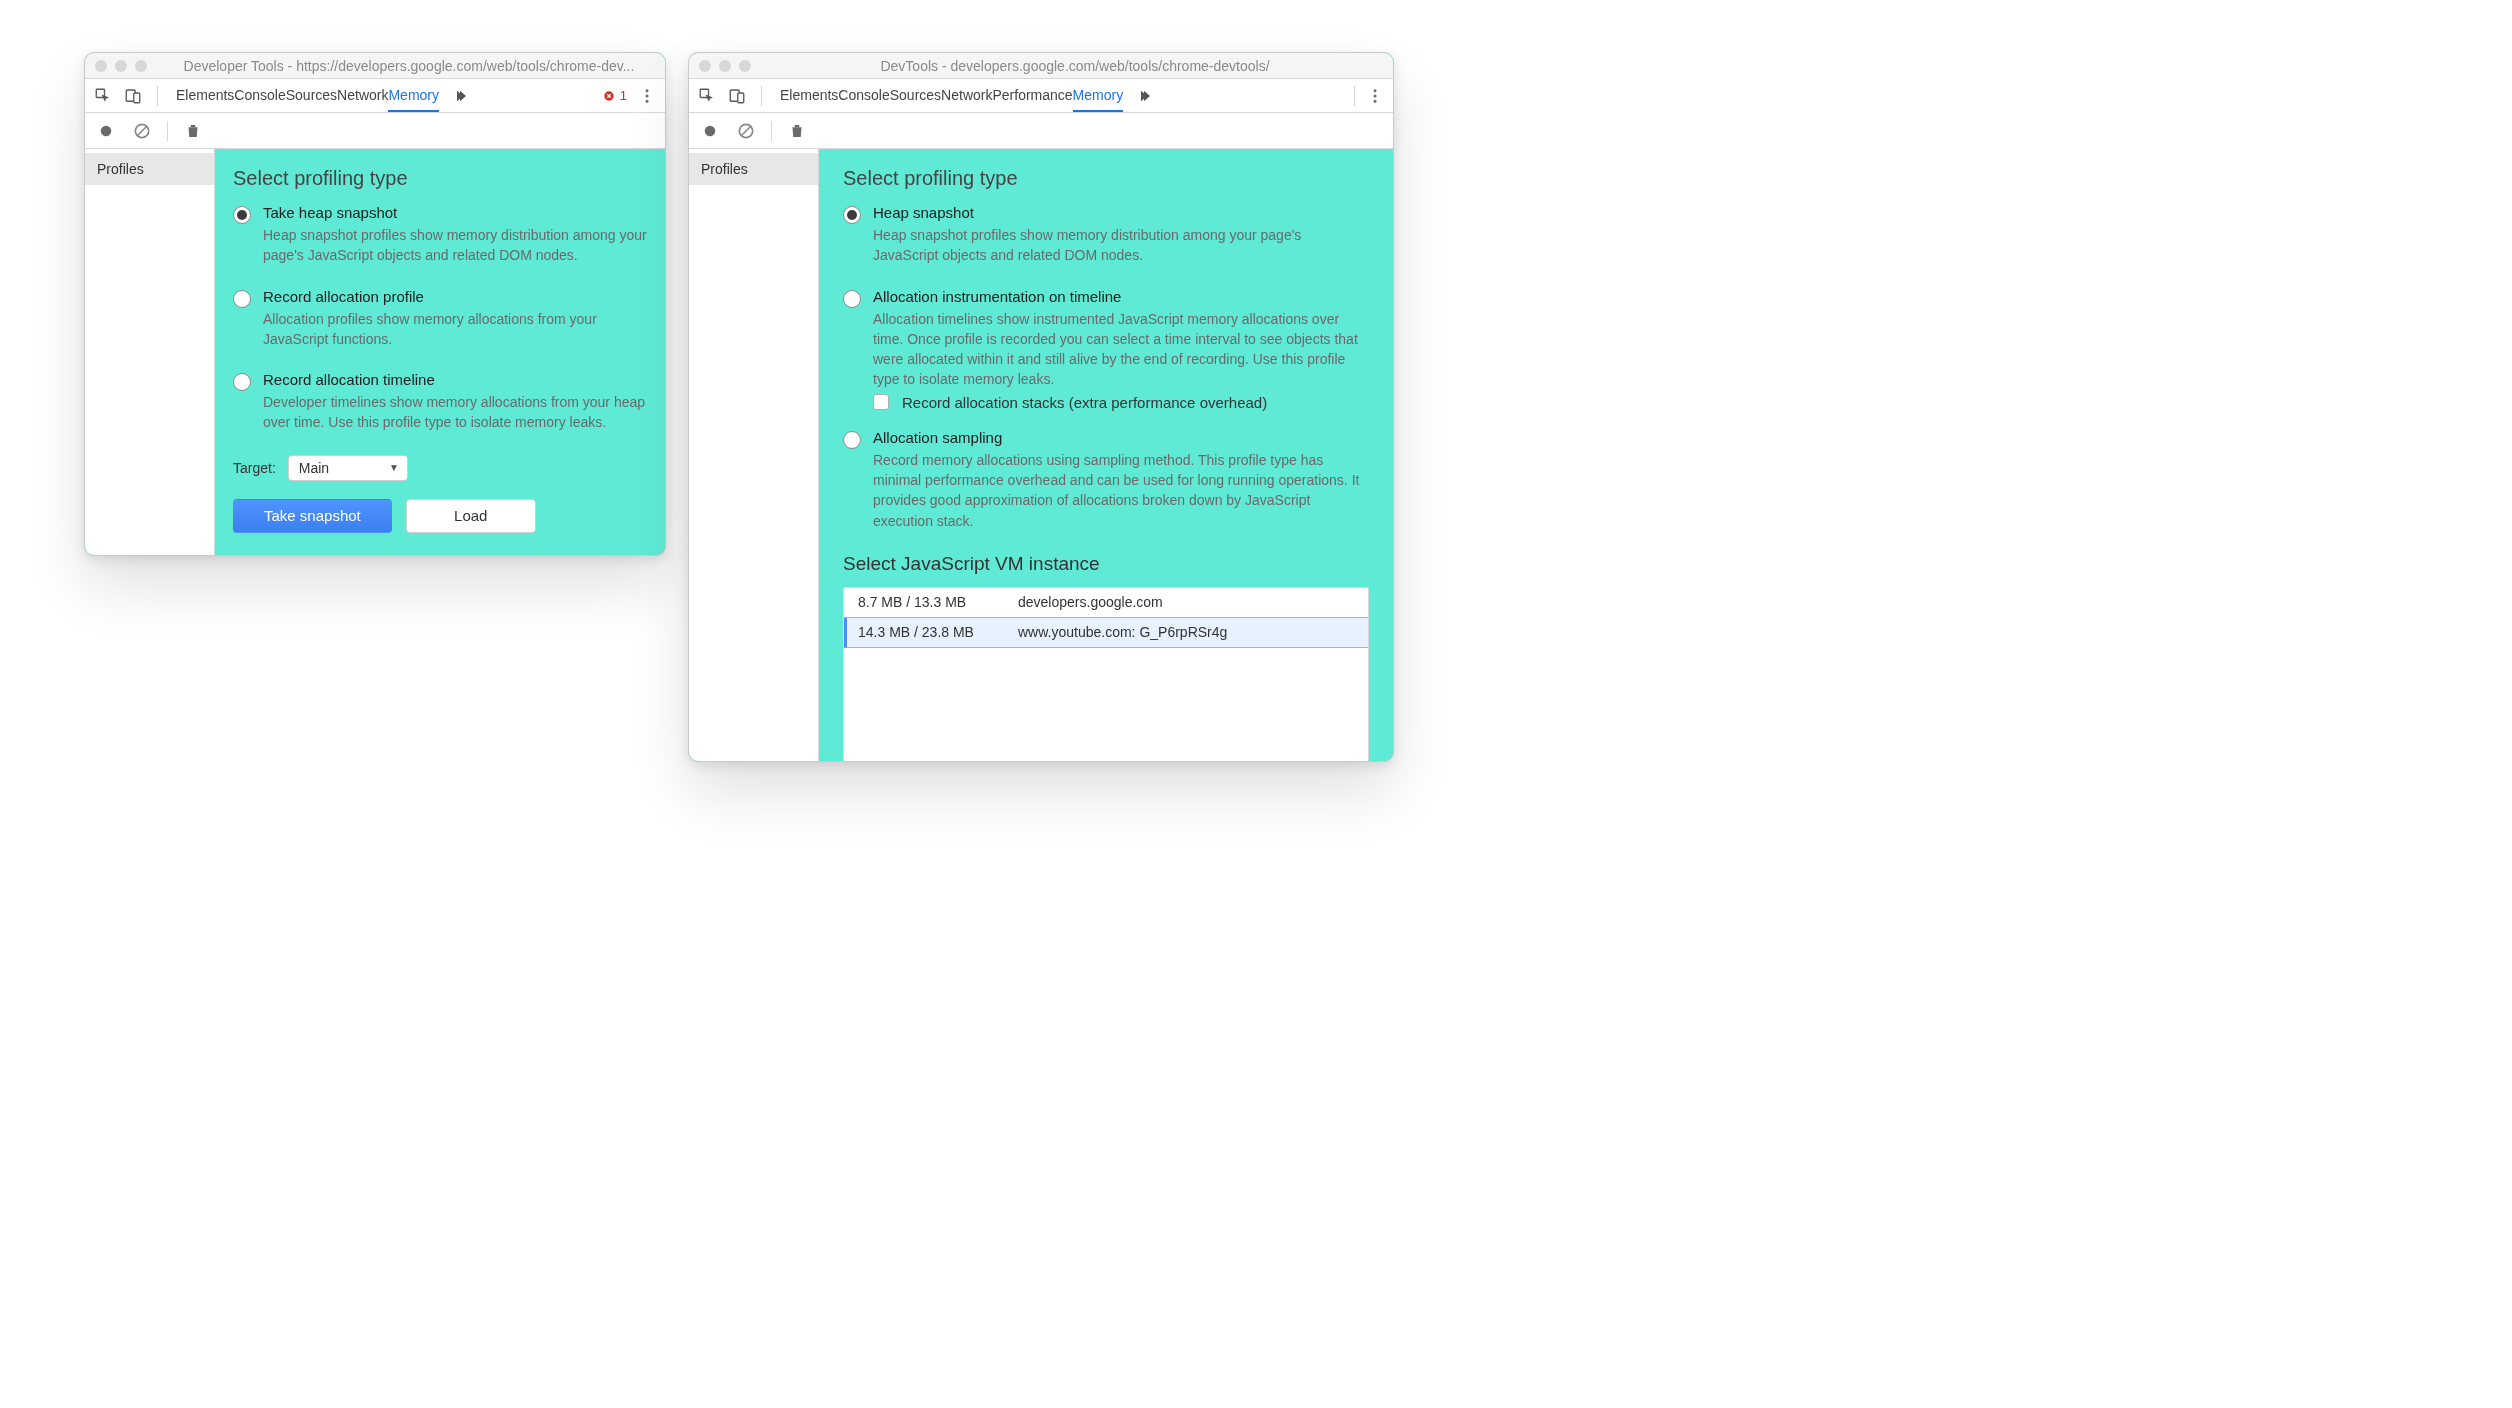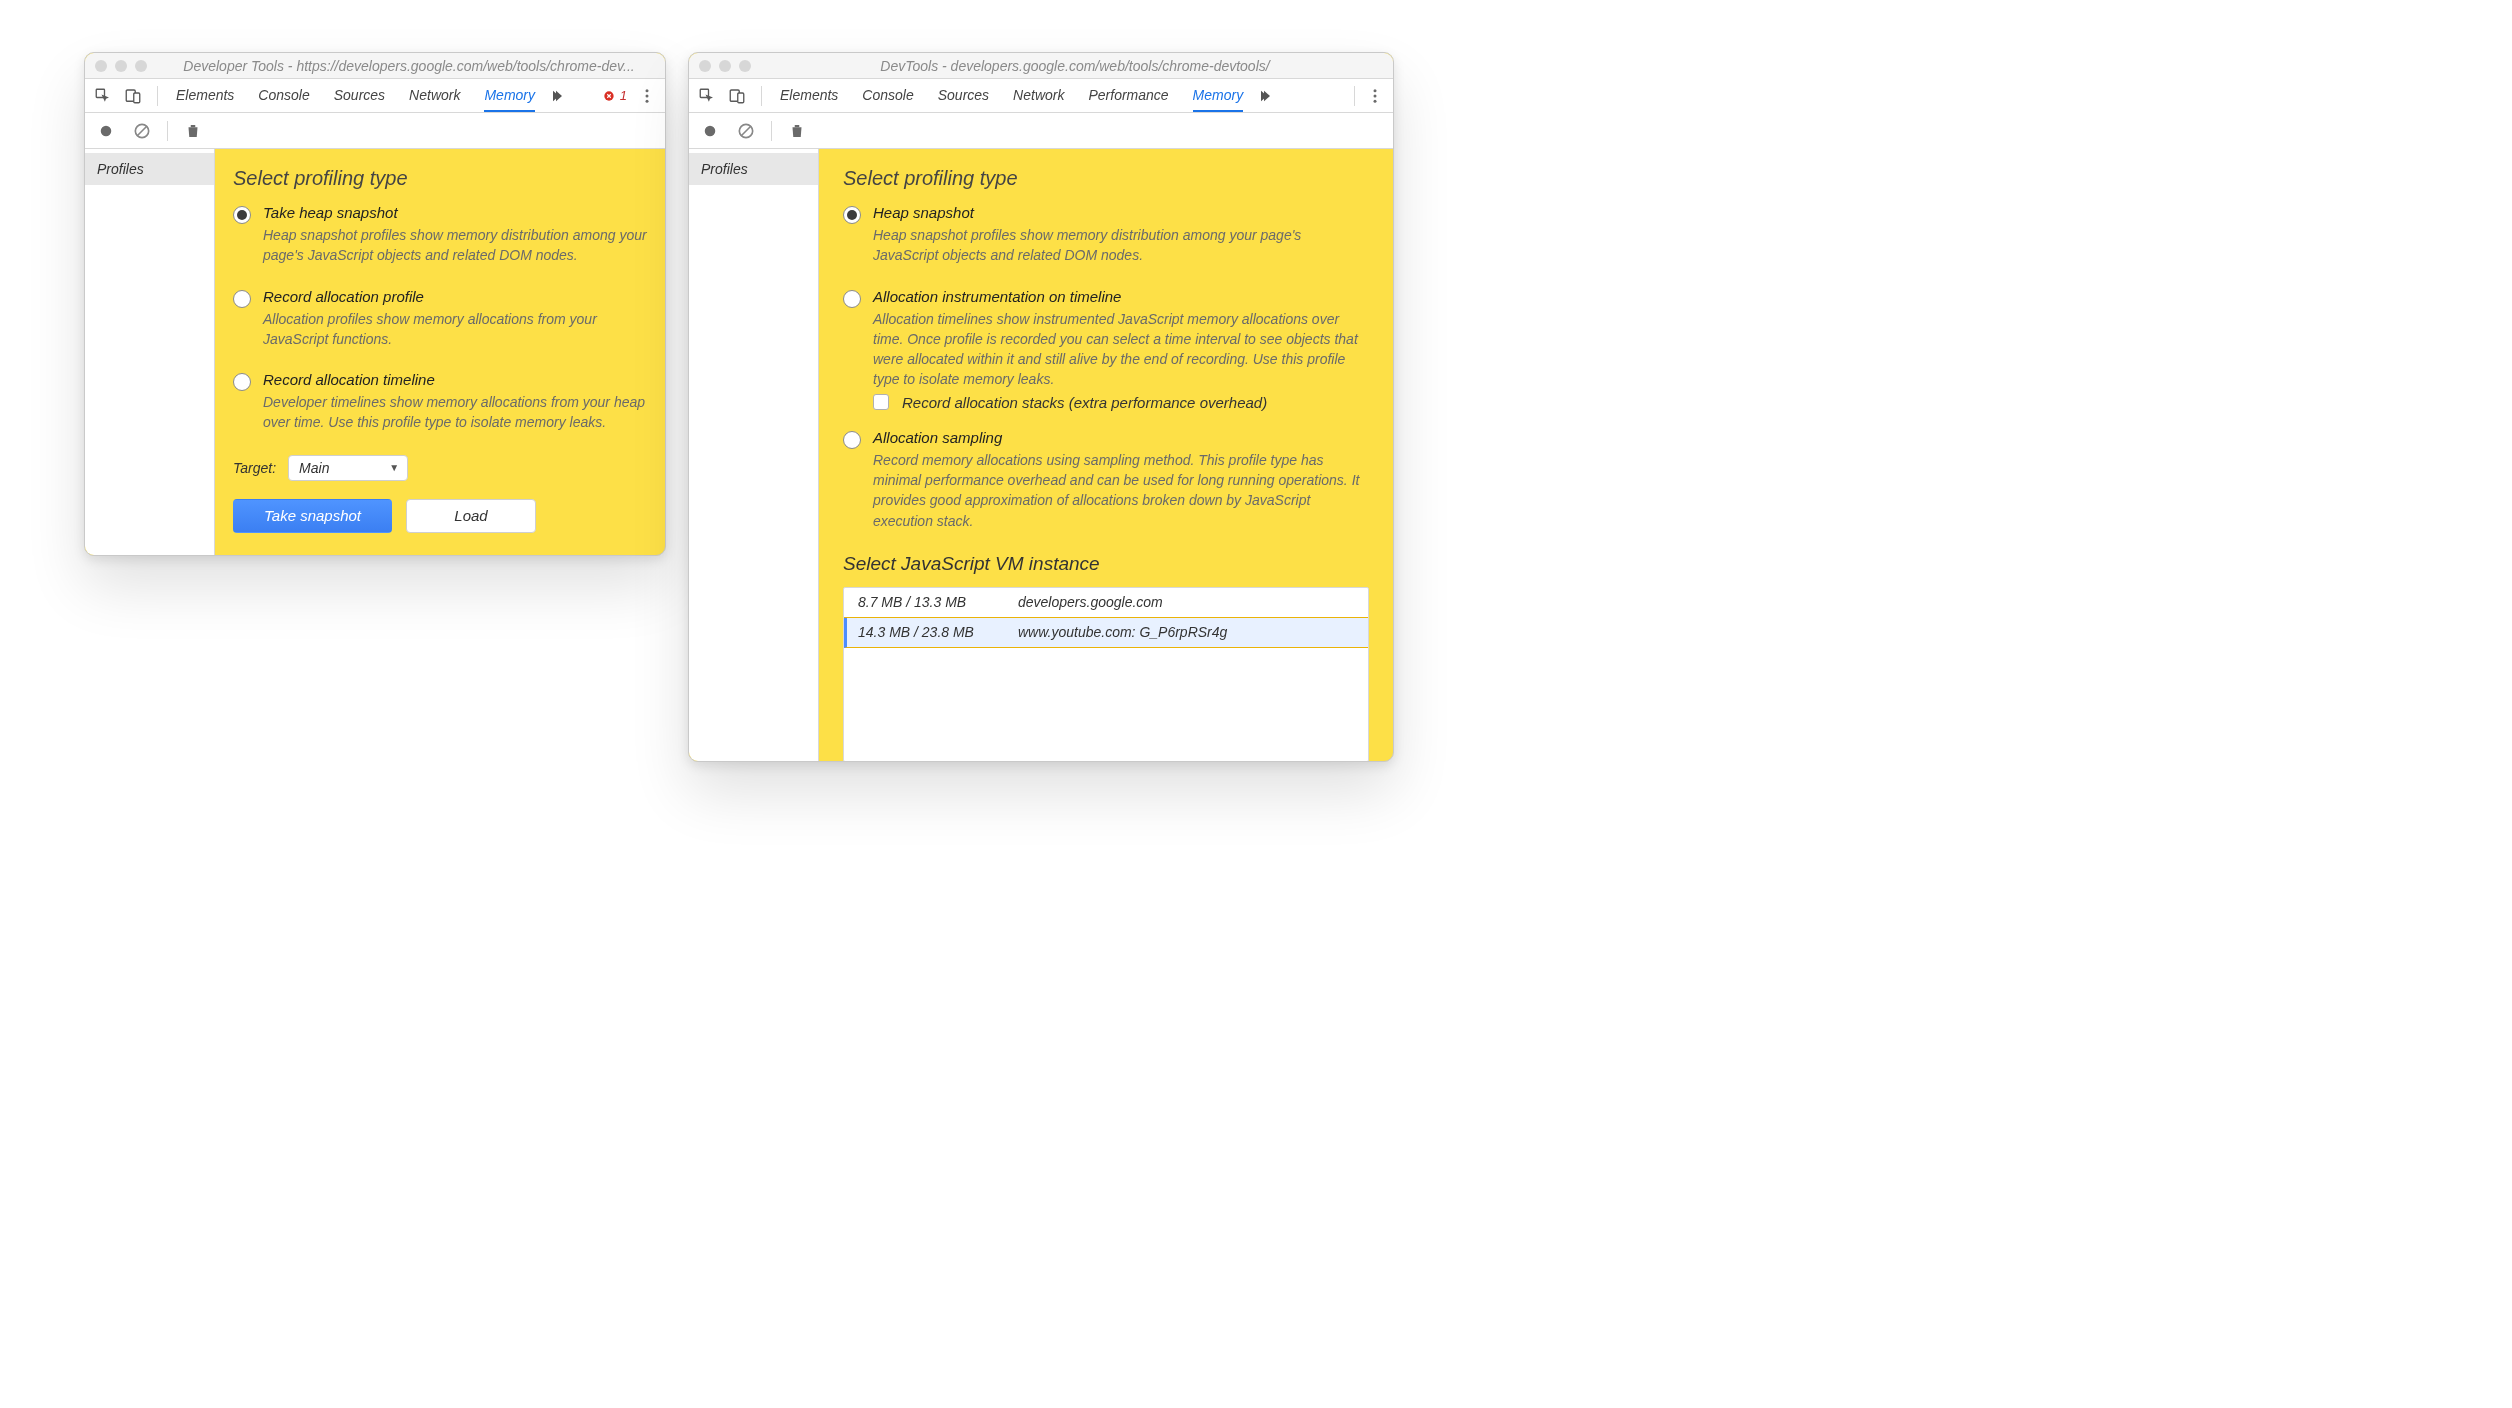--- a/index.html
+++ b/index.html
@@ -26,23 +26,22 @@
     width:2512px;
     height:1408px;
     background:#fff;
     position:relative;
   }
   .window{
     position:absolute;
     border:1px solid var(--mac-border);
     border-radius:10px;
     box-shadow:0 30px 60px rgba(0,0,0,0.12),0 4px 12px rgba(0,0,0,0.1);
-    background:#fde047;
+    background:#5eead4;
     overflow:hidden;
-    font-style:italic;
   }
   
   .titlebar{
     height:26px;
     display:flex;
     align-items:center;
     padding:0 10px;
     background:var(--mac-titlebar);
     border-bottom:1px solid var(--divider);
   }
@@ -55,21 +54,21 @@
   }
   
   .tabbar{
     height:34px;border-bottom:1px solid var(--divider);
     display:flex;align-items:center;padding:0 8px 0 8px;gap:0;
     background:#fff;
   }
   .tabbar .left-icons{display:flex;align-items:center;gap:10px;padding-right:12px}
   .svgicon{display:inline-flex;align-items:center;justify-content:center;width:20px;height:20px;color:#5a5a5a}
   .svgicon svg{width:18px;height:18px}
-  .tabs{display:flex;align-items:flex-end;height:100%;gap:24px;padding-left:6px}
+  .tabs{display:flex;align-items:flex-end;height:100%;padding-left:6px}
   .tab{
     display:flex;align-items:center;height:100%;color:#444;font-size:14px;
     border-bottom:2px solid transparent;cursor:default;
   }
   .tab.active{color:var(--tab-active);border-bottom-color:var(--tab-active)}
   .overflow-icon{margin-left:14px;color:#555}
   .right-tabbar{margin-left:auto;display:flex;align-items:center;gap:10px}
   .err-badge{display:flex;align-items:center;gap:4px;color:#c53030;font-size:13px}
   .err-badge svg{width:14px;height:14px}
   .kebab{color:#6a6a6a}

